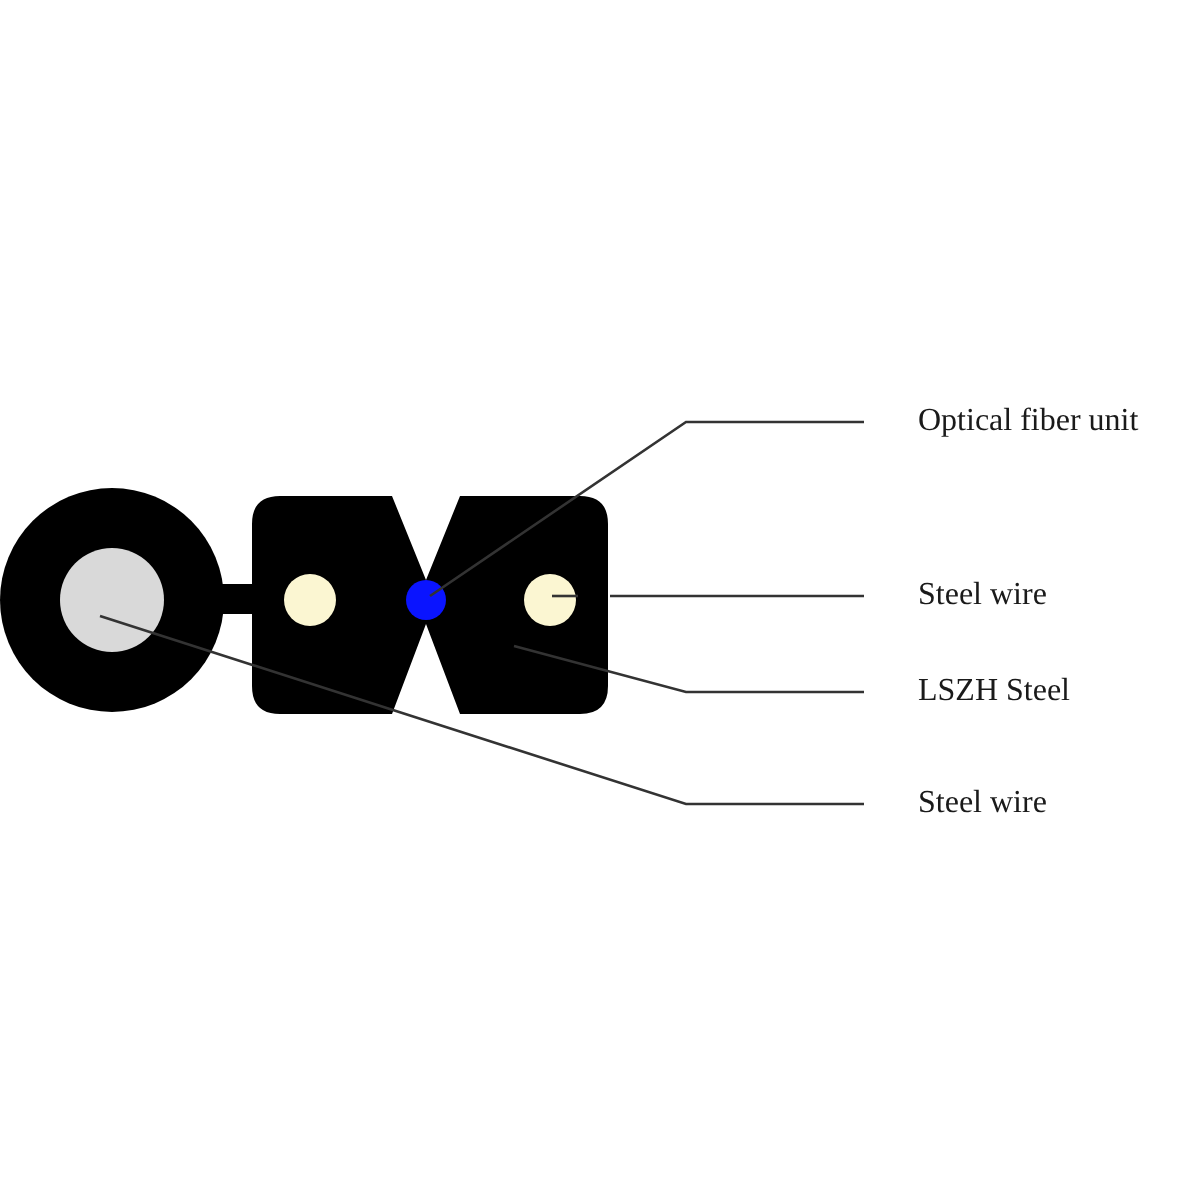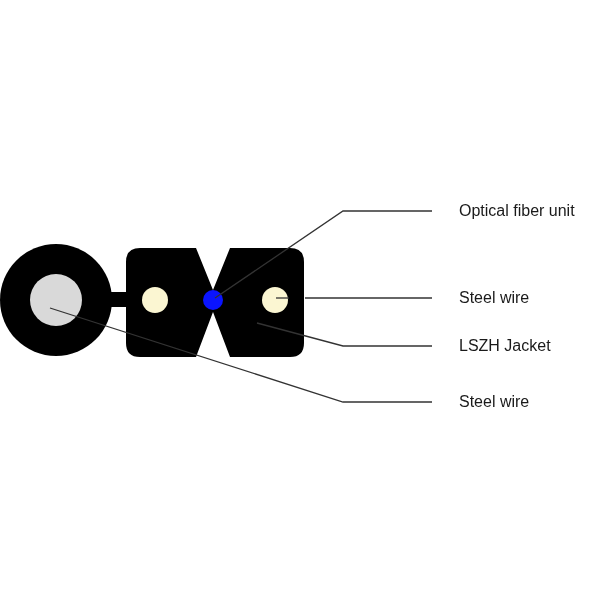--- a/index.html
+++ b/index.html
@@ -1,20 +1,20 @@
 <!DOCTYPE html>
 <html><head>
   <meta charset="utf-8">
   <style>
     html, body { margin: 0; padding: 0; background: #ffffff; }
     body { width: 600px; height: 600px; position: relative; overflow: hidden; }
     svg { position: absolute; left: 0; top: 0; }
     .label {
       position: absolute;
-      font-family: Liberation Sans, sans-serif;
+      font-family: Liberation Serif, serif;
       font-size: 16px;
       color: #1a1a1a;
       white-space: nowrap;
       line-height: 1;
     }
   </style>
 </head>
 <body>
 
 <svg width="600" height="600" viewBox="0 0 600 600">
@@ -31,14 +31,14 @@
 
   <polyline points="215,298 343,211 432,211" fill="none" stroke="#333" stroke-width="1.3"></polyline>
   <polyline points="276,298 289,298" fill="none" stroke="#333" stroke-width="1.3"></polyline>
   <polyline points="305,298 432,298" fill="none" stroke="#333" stroke-width="1.3"></polyline>
   <polyline points="257,323 343,346 432,346" fill="none" stroke="#333" stroke-width="1.3"></polyline>
   <polyline points="50,308 343,402 432,402" fill="none" stroke="#333" stroke-width="1.3"></polyline>
 </svg>
 
 <div class="label" style="left:459px; top:203px;">Optical fiber unit</div>
 <div class="label" style="left:459px; top:290px;">Steel wire</div>
-<div class="label" style="left:459px; top:338px;">LSZH Jacket</div>
+<div class="label" style="left:459px; top:338px;">LSZH Steel</div>
 <div class="label" style="left:459px; top:394px;">Steel wire</div>
 
 </body></html>

